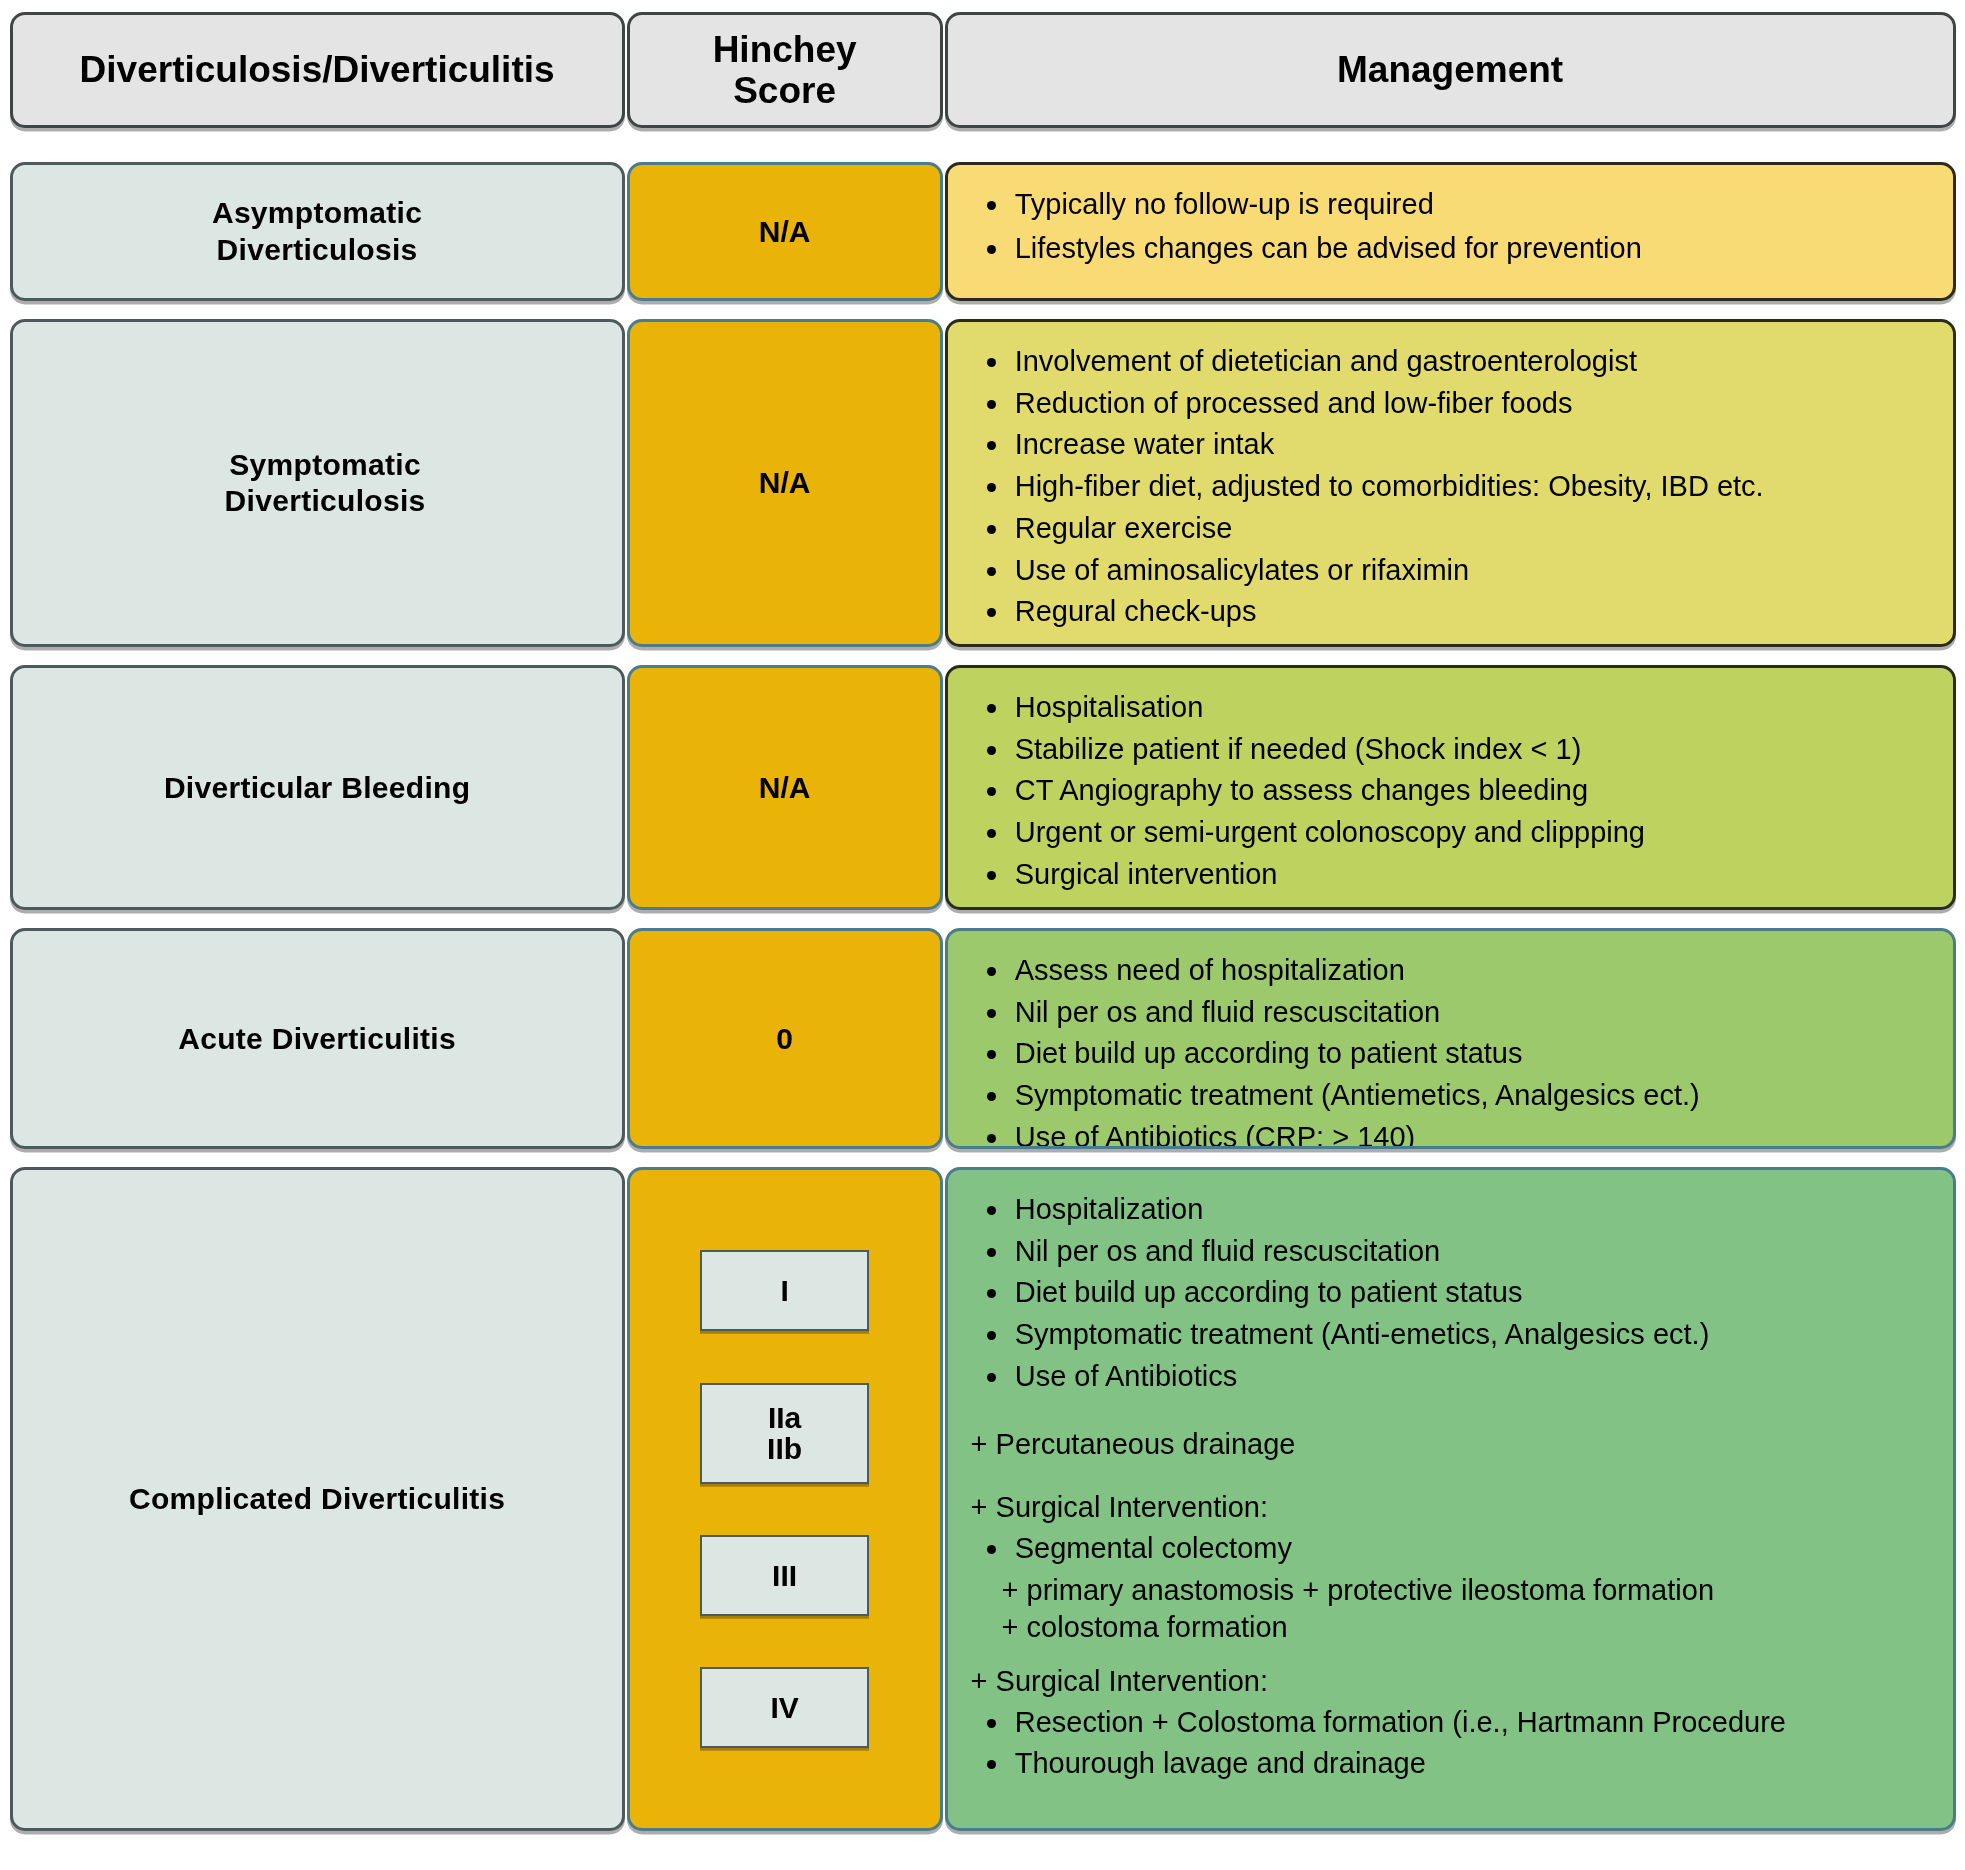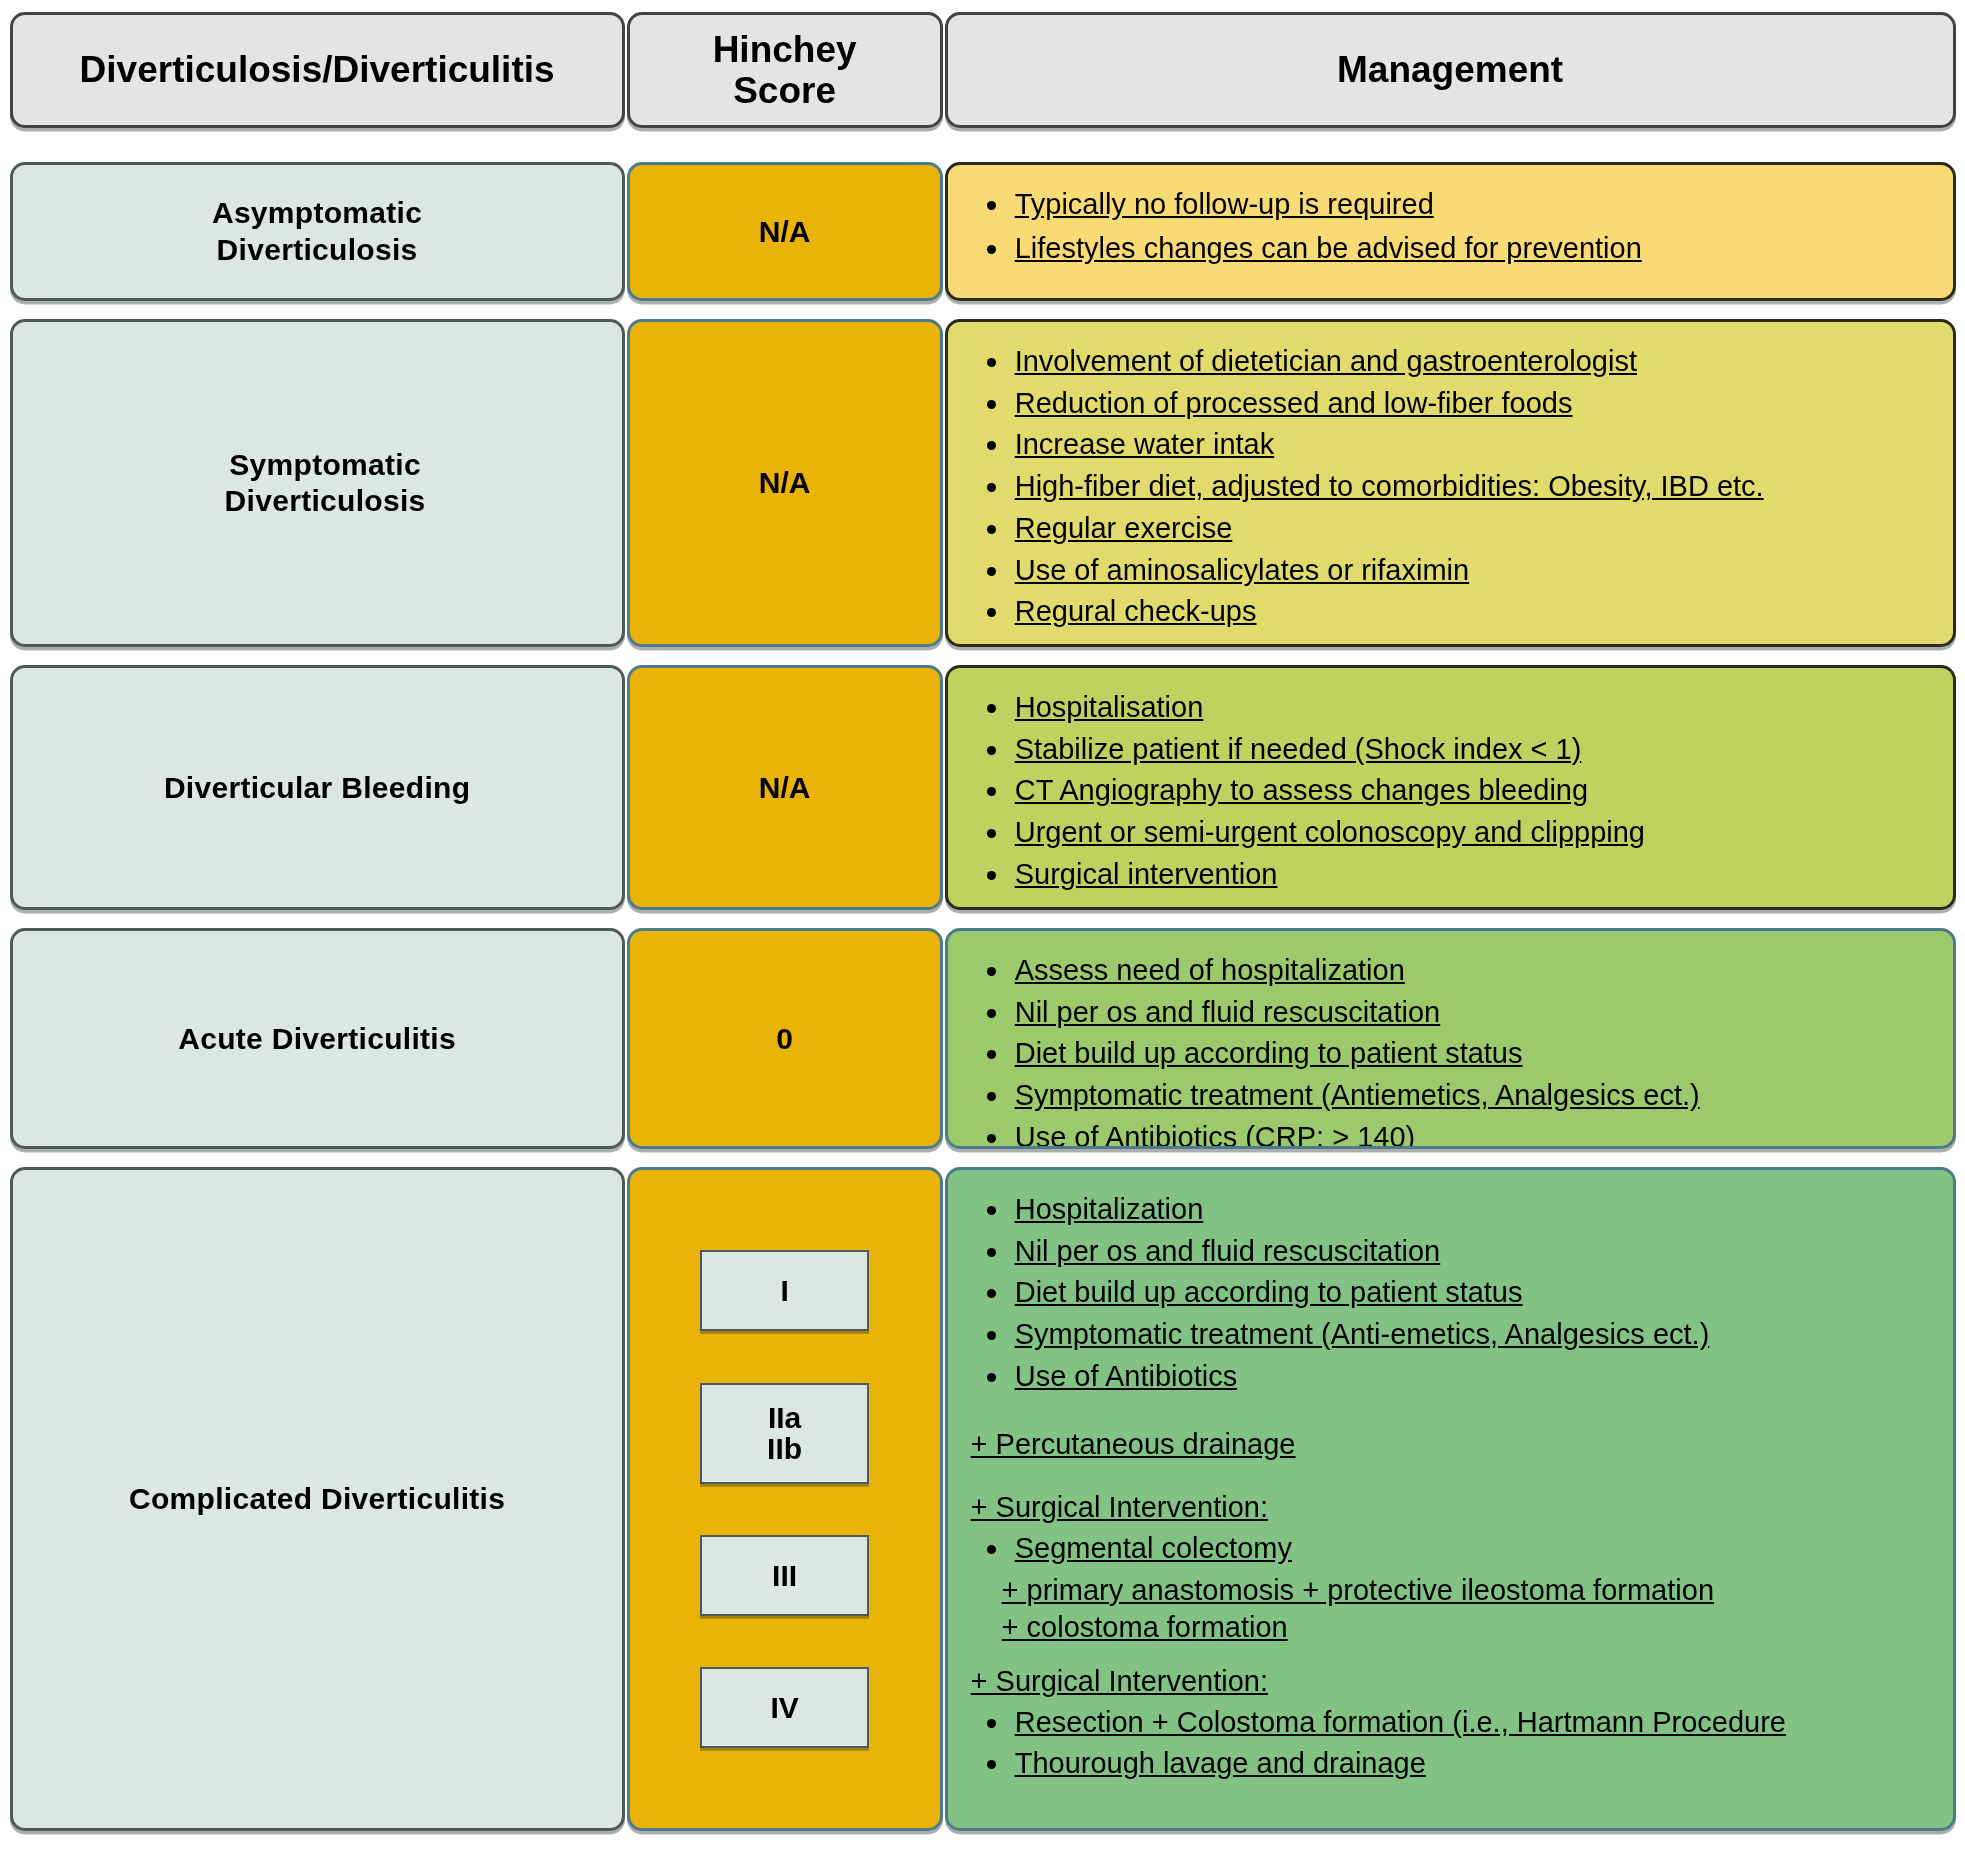--- a/index.html
+++ b/index.html
@@ -113,21 +113,20 @@
   .mgmt {
     border-radius: 15px;
     box-sizing: border-box;
     display: block;
     text-align: left;
     color: #000;
     font-size: 29px;
     line-height: 1.30;
     padding: 20.5px 23px 20.5px 23px;
     overflow: hidden;
-    text-decoration: underline;
   }
   .mgmt ul {
     margin: 0;
     padding: 0 0 0 40px;
     list-style: disc;
   }
   .mgmt ul li {
     margin: 0 0 6.8px 0;
     padding-left: 4.1px;
   }

